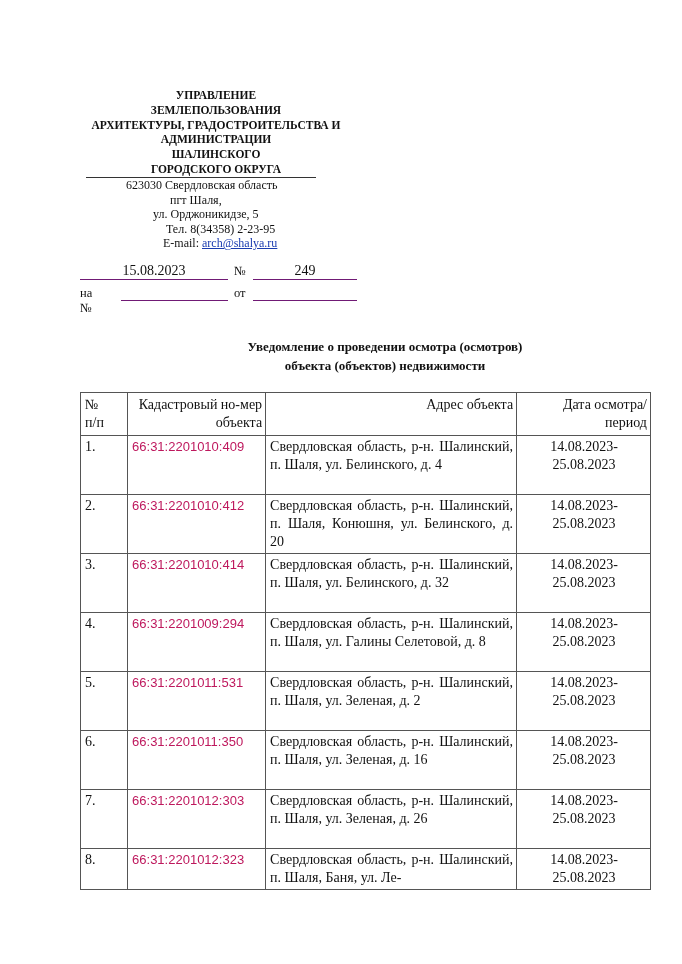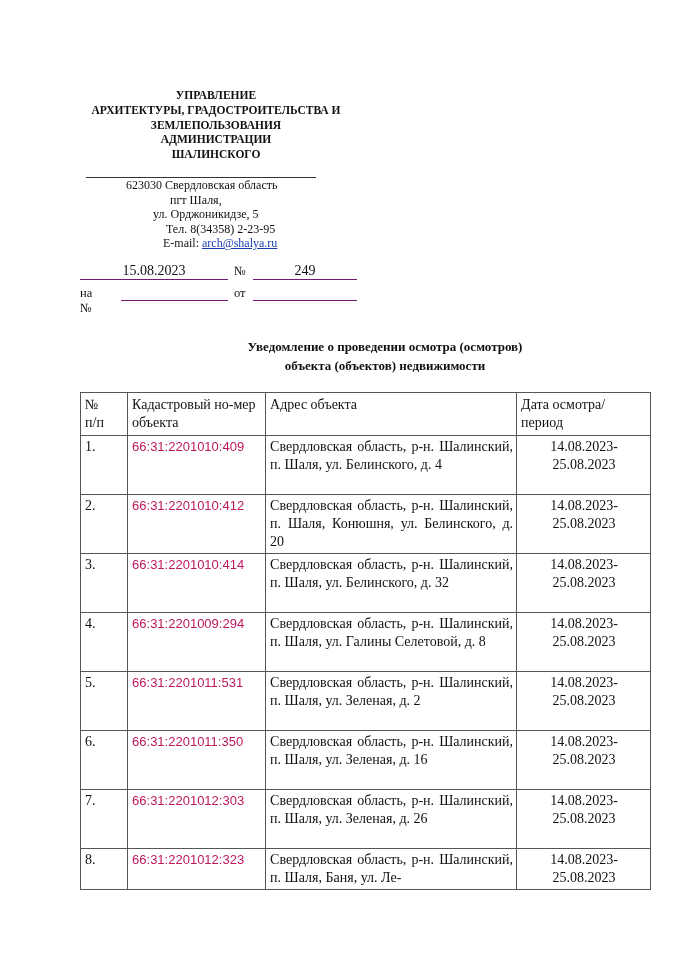--- a/index.html
+++ b/index.html
@@ -37,37 +37,38 @@
     table.objects th, table.objects td {
       border: 1px solid #555; vertical-align: top; padding: 2px 3px 2px 4px;
       line-height: 18px; font-weight: normal;
     }
     table.objects th { padding-top: 3px; padding-bottom: 3px; }
     .c-num { width: 45px; }
     .c-cad { width: 132px; }
     .c-addr { width: 240px; }
     .c-date { width: 128px; }
     th.c-num { text-align: left; }
-    th.c-cad, th.c-addr, th.c-date { text-align: left; }
+    th.c-cad, th.c-addr, th.c-date { text-align: right; }
     td.cad { font-family: "Liberation Sans", sans-serif; font-size: 13px; color: #be185d; padding-left: 5px; }
     td.addr { text-align: justify; text-align-last: left; }
     td.date { text-align: center; }
     .row td { height: 54px; }
     .row.last td { height: 36px; overflow: hidden; }
     .clip { display: block; max-height: 36px; overflow: hidden; }
   </style>
 </head>
 <body>
 
 <div class="org-block">
   <div>УПРАВЛЕНИЕ</div>
+  <div>ЗЕМЛЕПОЛЬЗОВАНИЯ</div>
   <div>АРХИТЕКТУРЫ, ГРАДОСТРОИТЕЛЬСТВА И</div>
-  <div>ЗЕМЛЕПОЛЬЗОВАНИЯ</div>
   <div>АДМИНИСТРАЦИИ</div>
   <div>ШАЛИНСКОГО</div>
+  <div>ГОРОДСКОГО ОКРУГА</div>
 </div>
 <div class="org-rule"></div>
 
 <div class="addr-block">
   <div class="addr-line" style="left:34px;">623030 Свердловская область</div>
   <div class="addr-line" style="left:78px;">пгт Шаля,</div>
   <div class="addr-line" style="left:61px;">ул. Орджоникидзе, 5</div>
   <div class="addr-line" style="left:74px;">Тел. 8(34358) 2-23-95</div>
   <div class="addr-line" style="left:71px;">
     <span>E-mail: </span><a>arch@shalya.ru</a>

